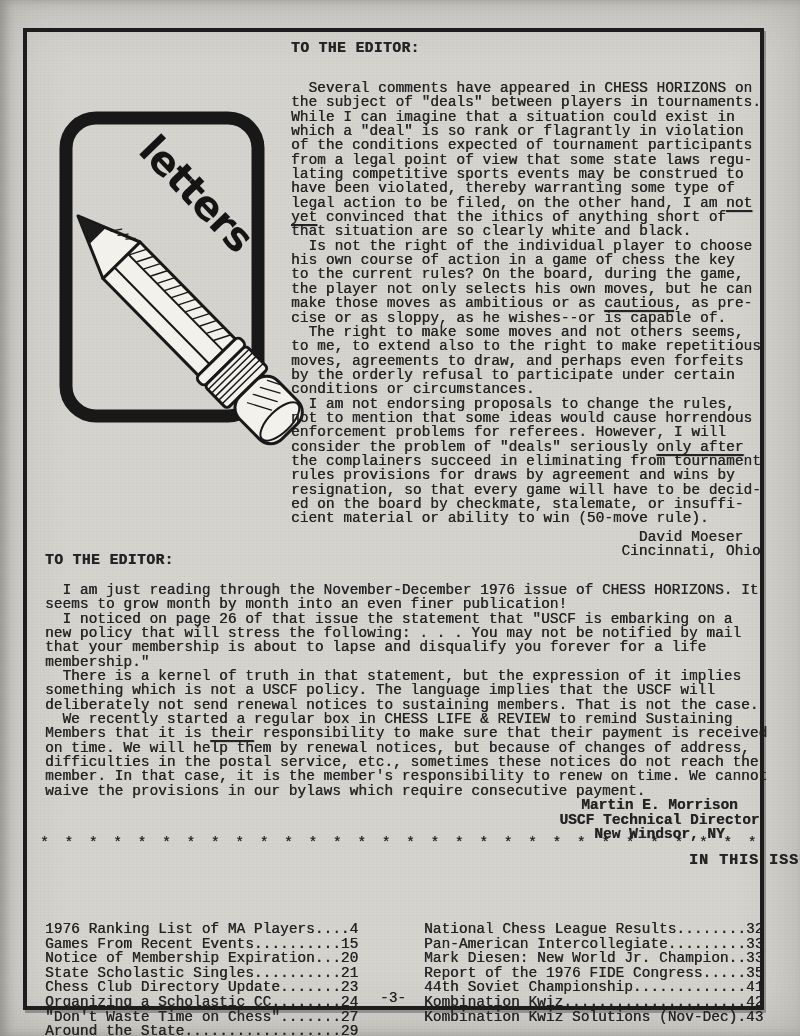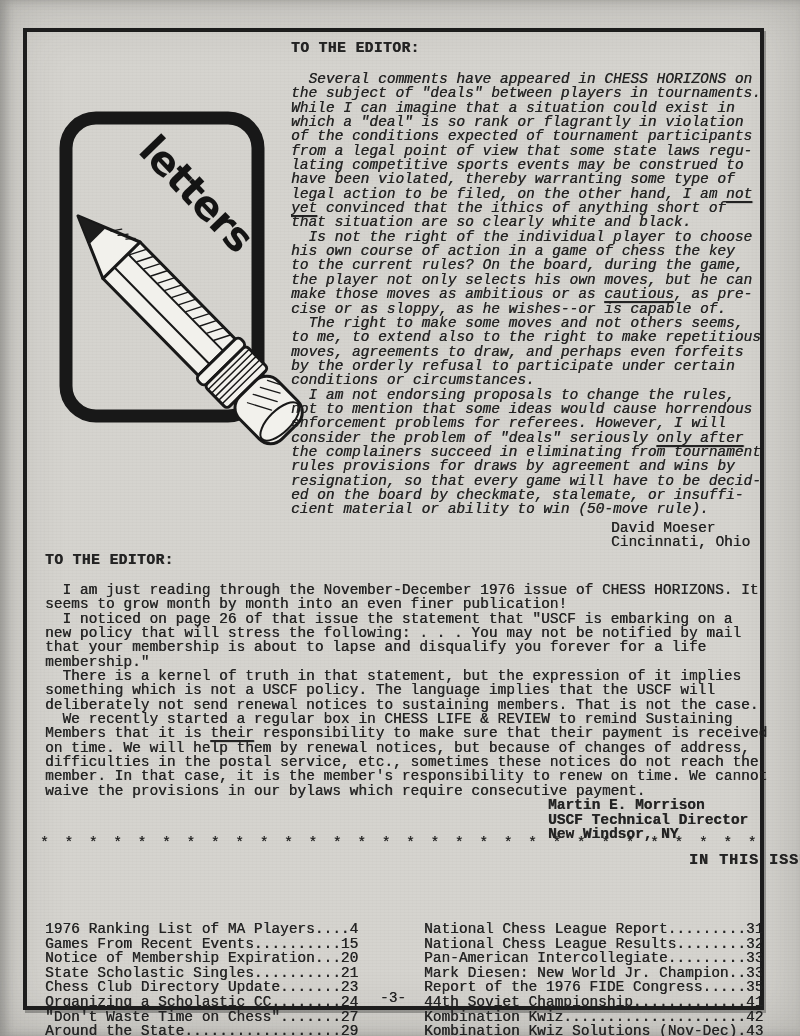--- a/index.html
+++ b/index.html
@@ -22,22 +22,22 @@
     border:4px solid #1d1d1d;
     box-shadow:2px 3px 0 rgba(40,40,40,0.35);
   }
   .mono{white-space:pre;line-height:14.35px;font-size:14.5px;
         text-shadow:0.4px 0.2px 0 rgba(25,25,25,0.75);}
   .heading{font-weight:bold;font-size:14.5px;letter-spacing:0.5px;
            text-shadow:0.5px 0.3px 0 rgba(25,25,25,0.8);}
   u{text-decoration-thickness:1.5px;text-underline-offset:2.5px;}
 
   .letter1{position:absolute;left:291px;top:40px;width:480px;}
-  .letter1 .body{margin-top:16px;font-style:italic;}
-  .sig{margin-top:4px;}
+  .letter1 .body{margin-top:25px;}
+  .sig{margin-top:4px;text-align:center;}
   .sig div{line-height:14.35px;font-size:14.5px;white-space:pre;
            text-shadow:0.4px 0.2px 0 rgba(25,25,25,0.75);}
   .letter1 .sig{margin-left:320px;}
 
   .logo{position:absolute;left:50px;top:108px;width:262px;height:352px;}
   .logo svg{overflow:visible;display:block;}
 
   .letter2{position:absolute;left:45px;top:552px;width:726px;}
   .letter2 .body{margin-top:15px;}
   .letter2 .sig{margin-left:503px;margin-top:0px;font-weight:bold;}
@@ -192,21 +192,20 @@
   <div class="mono">Games From Recent Events..........15</div>
   <div class="mono">Notice of Membership Expiration...20</div>
   <div class="mono">State Scholastic Singles..........21</div>
   <div class="mono">Chess Club Directory Update.......23</div>
   <div class="mono">Organizing a Scholastic CC........24</div>
   <div class="mono">"Don't Waste Time on Chess".......27</div>
   <div class="mono">Around the State..................29</div>
 </div>
 
 <div class="toc-col toc-right">
-  <div class="mono">National Chess League Report.........31</div>
   <div class="mono">National Chess League Results........32</div>
   <div class="mono">Pan-American Intercollegiate.........33</div>
   <div class="mono">Mark Diesen: New World Jr. Champion..33</div>
   <div class="mono">Report of the 1976 FIDE Congress.....35</div>
   <div class="mono">44th Soviet Championship.............41</div>
   <div class="mono">Kombination Kwiz.....................42</div>
   <div class="mono">Kombination Kwiz Solutions (Nov-Dec).43</div>
 </div>
 
 <div class="page-number">-3-</div>

